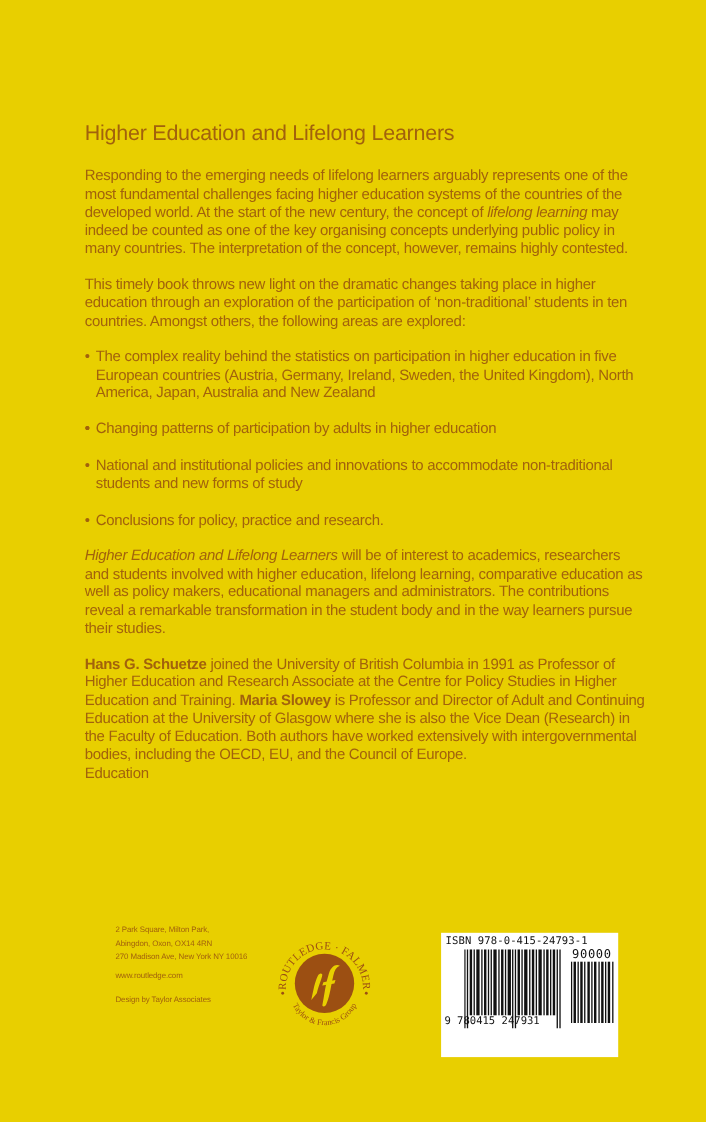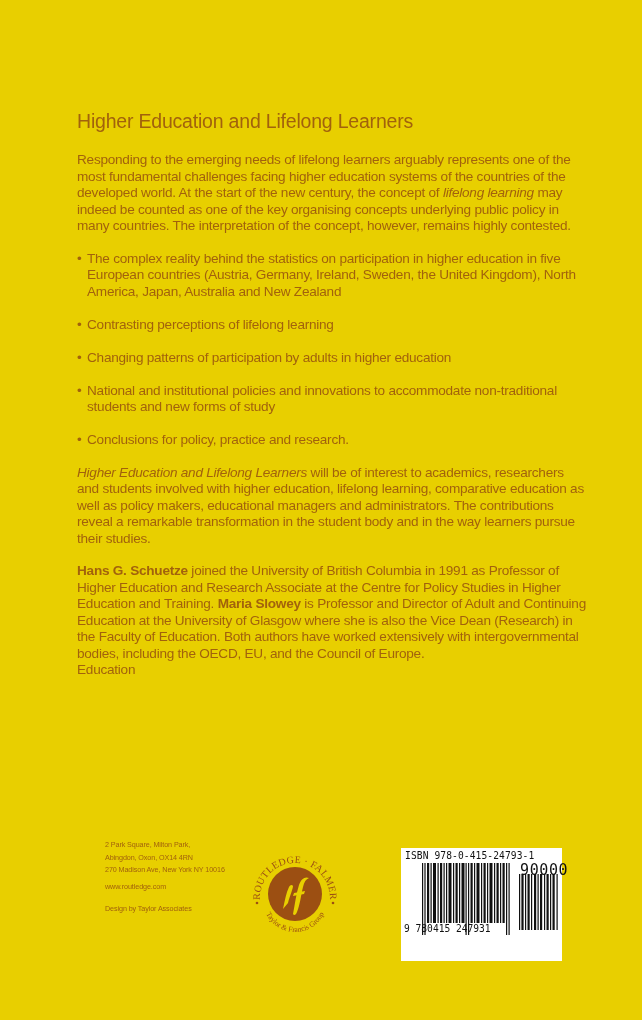--- a/index.html
+++ b/index.html
@@ -95,21 +95,21 @@
       font-size: 9.6px;
       letter-spacing: 0.1px;
       color: #111;
       white-space: nowrap;
     }
     .price-text {
       position: absolute;
       left: 119px;
       top: 13px;
       font-family: "DejaVu Sans Mono", "Liberation Mono", monospace;
-      font-size: 15px;
+      font-size: 11px;
       letter-spacing: 0.6px;
       color: #111;
     }
     .ean-text {
       position: absolute;
       left: 3px;
       top: 75px;
       font-family: "DejaVu Sans Mono", "Liberation Mono", monospace;
       font-size: 9.6px;
       color: #111;
@@ -131,24 +131,25 @@
     }
   </style>
 </head>
 <body>
 
 <div class="content">
   <h1 class="title">Higher Education and Lifelong Learners</h1>
 
   <p class="para"><span>Responding to the emerging needs of lifelong learners arguably represents one of the most fundamental challenges facing higher education systems of the countries of the developed world. At the start of the new century, the concept of </span><em>lifelong learning</em><span> may indeed be counted as one of the key organising concepts underlying public policy in many countries. The interpretation of the concept, however, remains highly contested.</span></p>
 
+  <p class="para">This timely book throws new light on the dramatic changes taking place in higher education through an exploration of the participation of ‘non-traditional’ students in ten countries. Amongst others, the following areas are explored:</p>
 
   <ul class="bullets">
     <li><span class="dot">•</span><span>The complex reality behind the statistics on participation in higher education in five European countries (Austria, Germany, Ireland, Sweden, the United Kingdom), North America, Japan, Australia and New Zealand</span></li>
-    <li><span class="dot">•</span><span>Contrasting perceptions of lifelong learning</span></li>
+    <li><span class="dot">•</span></li>
     <li><span class="dot">•</span><span>Changing patterns of participation by adults in higher education</span></li>
     <li><span class="dot">•</span><span>National and institutional policies and innovations to accommodate non-traditional students and new forms of study</span></li>
     <li><span class="dot">•</span><span>Conclusions for policy, practice and research.</span></li>
   </ul>
 
   <p class="para"><em>Higher Education and Lifelong Learners</em><span> will be of interest to academics, researchers and students involved with higher education, lifelong learning, comparative education as well as policy makers, educational managers and administrators. The contributions reveal a remarkable transformation in the student body and in the way learners pursue their studies.</span></p>
 
   <p><strong>Hans G. Schuetze</strong><span> joined the University of British Columbia in 1991 as Professor of Higher Education and Research Associate at the Centre for Policy Studies in Higher Education and Training. </span><strong>Maria Slowey</strong><span> is Professor and Director of Adult and Continuing Education at the University of Glasgow where she is also the Vice Dean (Research) in the Faculty of Education. Both authors have worked extensively with intergovernmental bodies, including the OECD, EU, and the Council of Europe.</span></p>
 
   <p class="category">Education</p>

